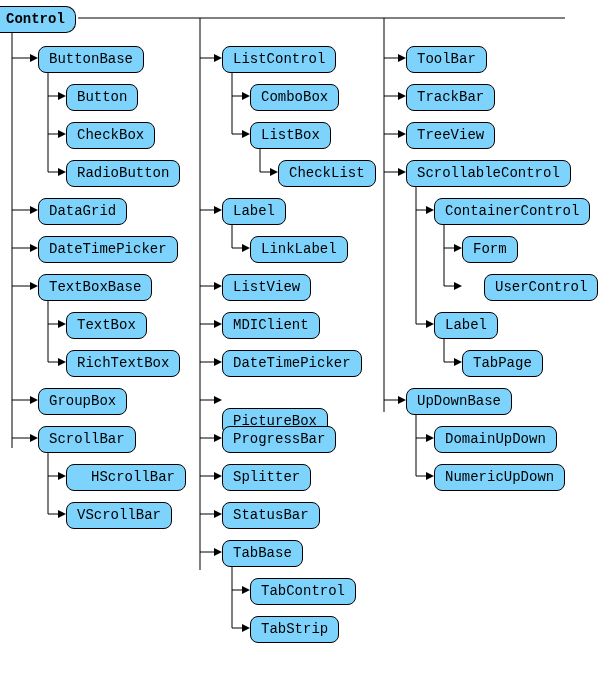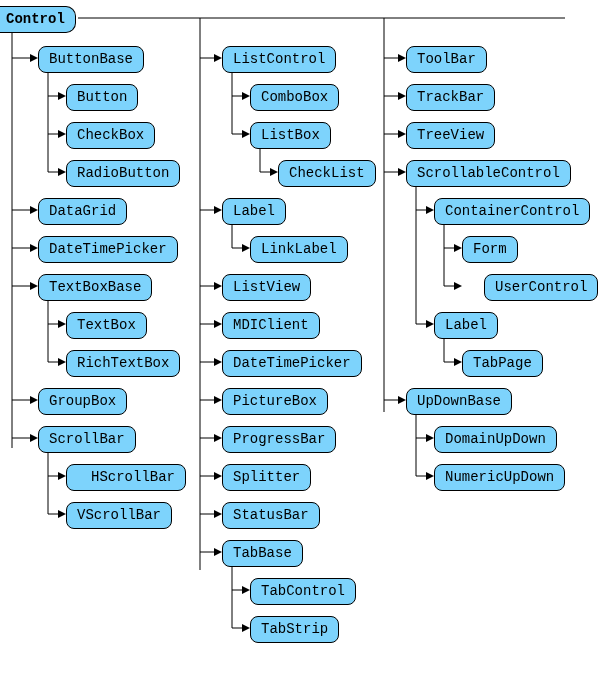--- a/index.html
+++ b/index.html
@@ -193,21 +193,21 @@
 
 <div class="node" style="left:222px;top:46px;"><span>ListControl</span></div>
 <div class="node" style="left:250px;top:84px;"><span>ComboBox</span></div>
 <div class="node" style="left:250px;top:122px;"><span>ListBox</span></div>
 <div class="node" style="left:278px;top:160px;"><span>CheckList</span></div>
 <div class="node" style="left:222px;top:198px;"><span>Label</span></div>
 <div class="node" style="left:250px;top:236px;"><span>LinkLabel</span></div>
 <div class="node" style="left:222px;top:274px;"><span>ListView</span></div>
 <div class="node" style="left:222px;top:312px;"><span>MDIClient</span></div>
 <div class="node" style="left:222px;top:350px;"><span>DateTimePicker</span></div>
-<div class="node" style="left:222px;top:388px;"><span>PictureBox</span></div>
+<div class="node" style="left:222px;top:408px;"><span>PictureBox</span></div>
 <div class="node" style="left:222px;top:426px;"><span>ProgressBar</span></div>
 <div class="node" style="left:222px;top:464px;"><span>Splitter</span></div>
 <div class="node" style="left:222px;top:502px;"><span>StatusBar</span></div>
 <div class="node" style="left:222px;top:540px;"><span>TabBase</span></div>
 <div class="node" style="left:250px;top:578px;"><span>TabControl</span></div>
 <div class="node" style="left:250px;top:616px;"><span>TabStrip</span></div>
 
 <div class="node" style="left:406px;top:46px;"><span>ToolBar</span></div>
 <div class="node" style="left:406px;top:84px;"><span>TrackBar</span></div>
 <div class="node" style="left:406px;top:122px;"><span>TreeView</span></div>

